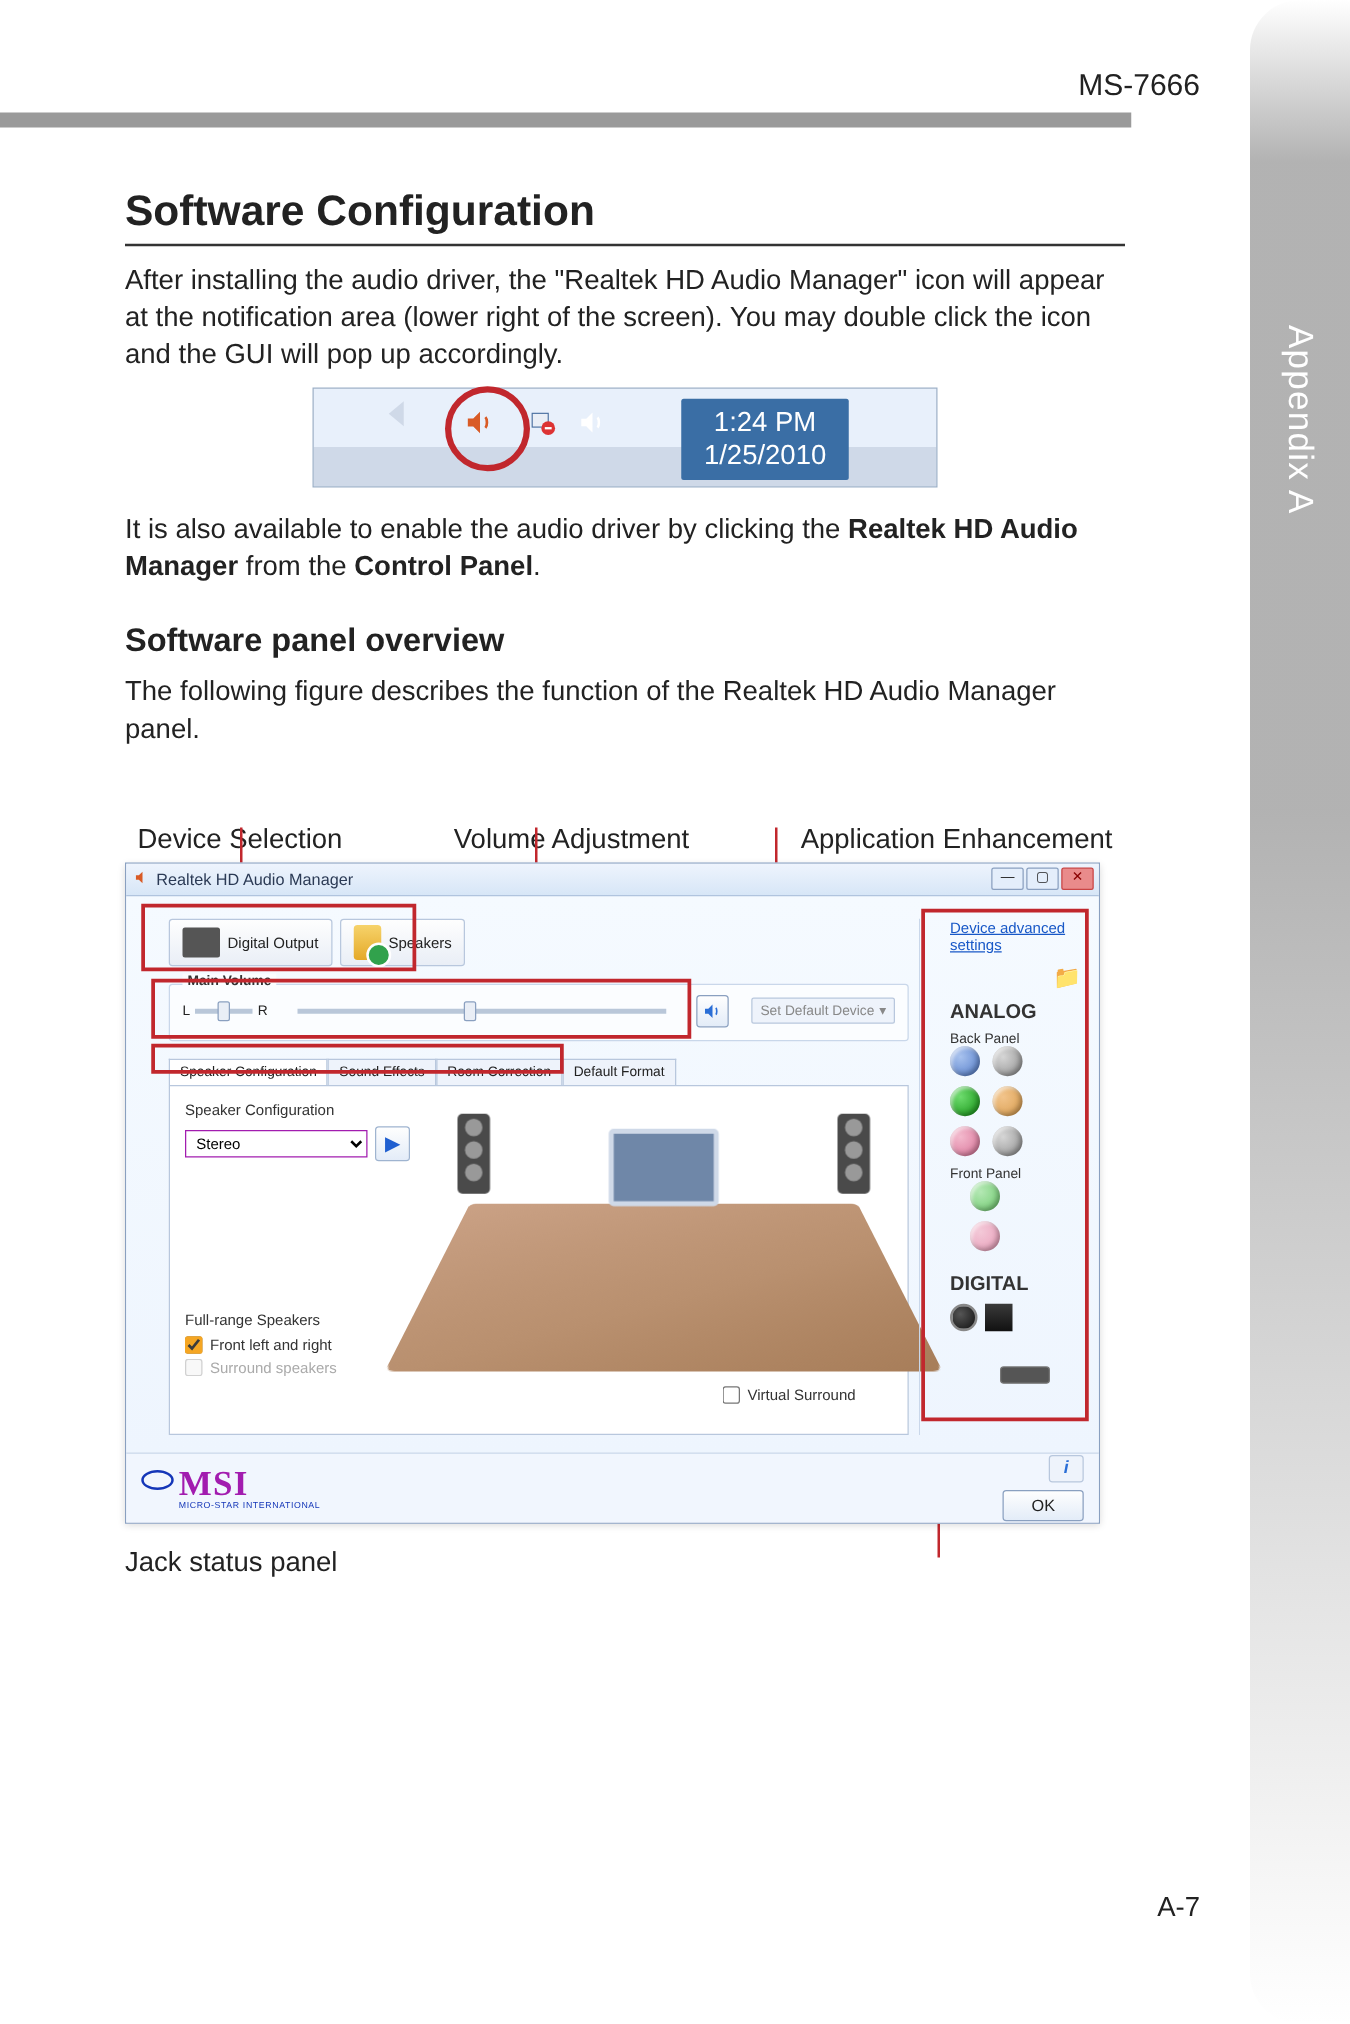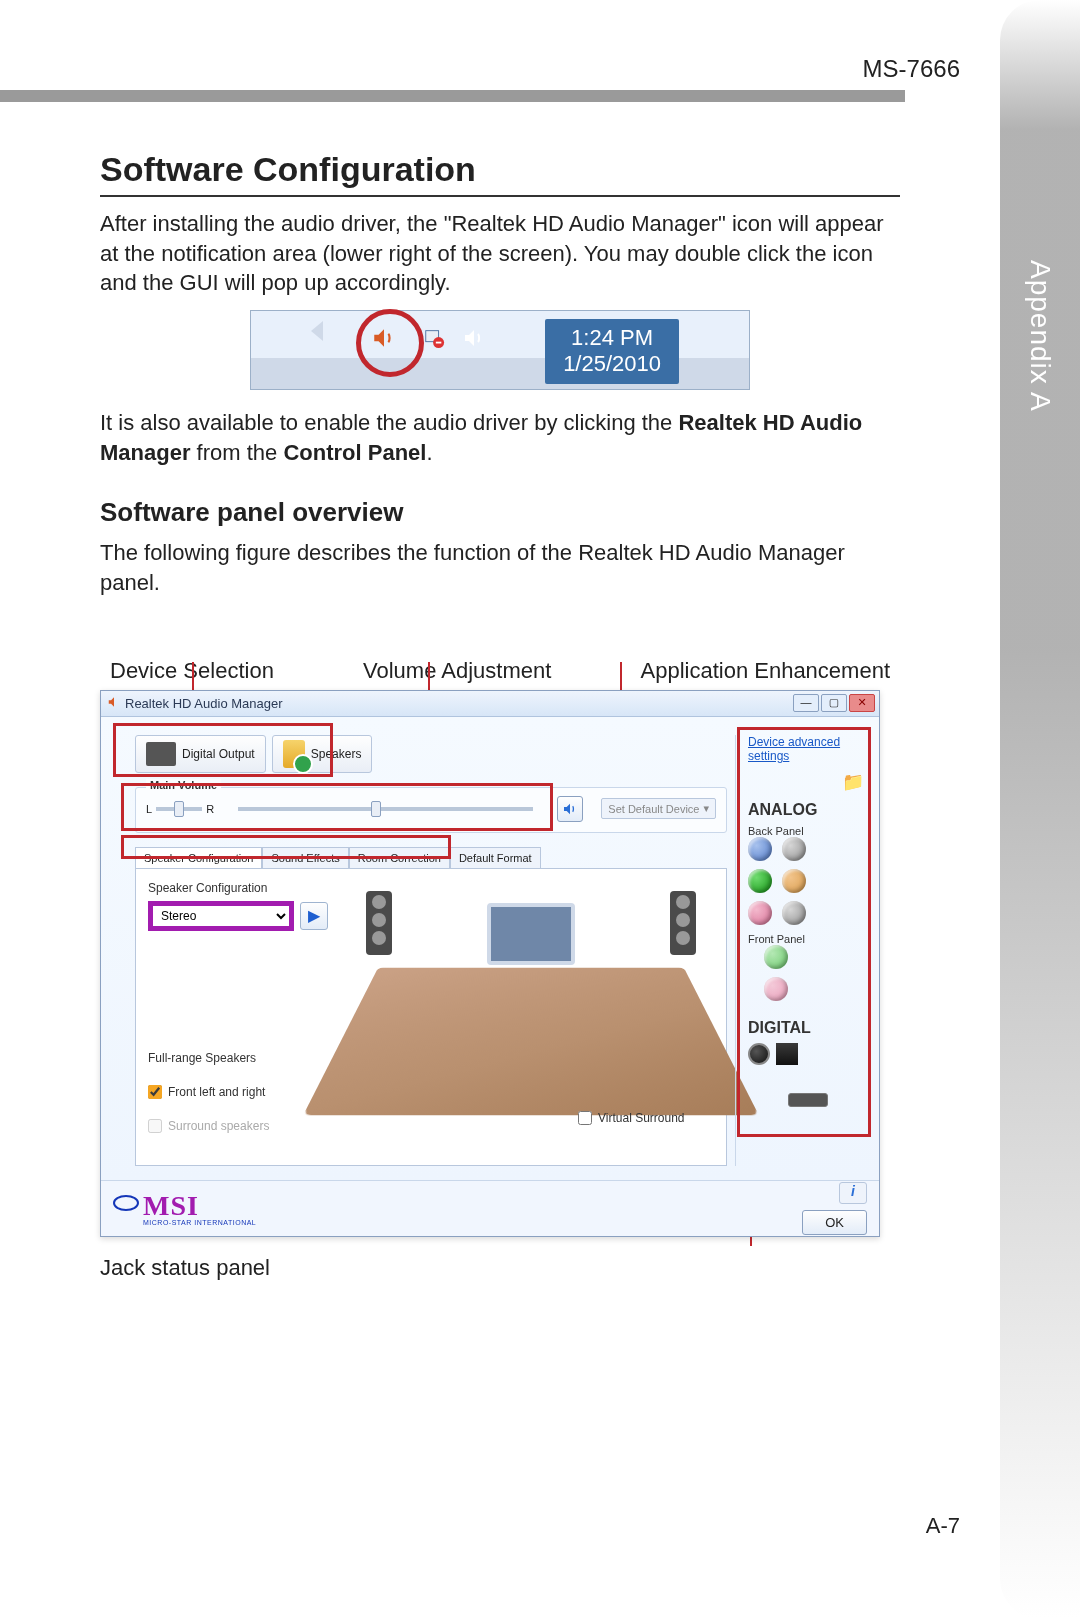--- a/index.html
+++ b/index.html
@@ -141,21 +141,21 @@
   .rt-wincontrols { position: absolute; right: 4px; top: 3px; display: flex; gap: 2px; }
   .rt-winbtn { width: 26px; height: 18px; border: 1px solid #8aa0c0; background: #e4eefb; font-size: 11px; text-align: center; line-height: 15px; border-radius: 2px; }
   .rt-winbtn.close { background: #e98b8b; border-color: #c94444; color: #800; }
   .rt-body {
     display: flex;
     padding: 18px 14px 14px 14px;
     gap: 8px;
     background: linear-gradient(#f5faff,#eef5fe);
   }
   .rt-main { flex: 1; padding-left: 20px; }
-  .rt-side { width: 130px; border-left: 1px solid #c9d7ea; padding-left: 12px; position: relative; }
+  .rt-side { width: 130px; border-left: 1px solid #c9d7ea; padding-left: 24px; position: relative; }
   .device-row { display: flex; gap: 6px; margin-bottom: 14px; }
   .dev-btn {
     display: flex; align-items: center; gap: 6px;
     background: linear-gradient(#fefefe,#e9eef6);
     border: 1px solid #b8c7dd;
     border-radius: 3px;
     padding: 4px 10px;
     height: 38px;
     font-size: 12px;
   }
@@ -178,30 +178,30 @@
   .sliderbar .thumb, .bigslider .thumb { position: absolute; top: -6px; width: 10px; height: 16px; background: #e9eef6; border: 1px solid #8aa0c0; border-radius: 2px; }
   .bigslider { flex:1; height: 4px; background: #b9c7d9; position: relative; margin: 0 6px; }
   .mutebtn { width: 26px; height: 26px; border: 1px solid #8aa0c0; background: linear-gradient(#fefefe,#e3ecf8); border-radius: 3px; display:flex;align-items:center;justify-content:center; color:#2a6ed6; font-size:15px;}
   .setdefbtn { border:1px solid #b8c7dd; background:#eef3fb; padding:3px 6px; font-size:11px; color:#888; display:flex; align-items:center; gap:4px; border-radius:2px;}
   .tab-row { display: flex; margin-top: 14px; }
   .tab { border:1px solid #b8c7dd; border-bottom:none; background:#eef3fb; font-size:11px; padding:4px 8px; }
   .tab.active { background: #fff; font-weight: normal; }
   .tab-panel { border:1px solid #b8c7dd; background:#fff; padding:12px; min-height: 280px; display:flex; gap: 20px;}
   .spk-conf-left { width: 180px; }
   .spk-conf-label { font-size: 12px; margin-bottom: 6px; color: #333;}
-  .spk-select { width: 148px; border:5px solid #a21caf; background:#fff; font-size:12px; padding:2px 4px; }
+  .spk-select { width: 148px; border:1px solid #a21caf; background:#fff; font-size:12px; padding:2px 4px; }
   .playbtn { width:28px; height:28px; border:1px solid #9fb4d0; background:linear-gradient(#fefefe,#e3ecf8); border-radius:3px; color:#1f5fd0; font-size:16px; display:inline-flex; align-items:center; justify-content:center; margin-left:6px;}
   .room-illus { flex:1; position: relative; }
   .floor { position:absolute; left:0; right:0; top:40px; bottom:20px; background: linear-gradient(160deg,#caa185 0%, #b9906f 60%, #a77d59 100%); transform: perspective(400px) rotateX(48deg); border-radius: 6px; }
   .monitor { position:absolute; left:50%; top:22px; transform:translateX(-50%); width:88px; height:62px; background:#6f87a8; border:4px solid #cfd9e8; border-radius:4px;}
   .spk { position:absolute; width:26px; height:64px; background:#4a4a4a; border-radius:4px;}
   .spk .cone{ width:14px; height:14px; border-radius:50%; background:#999; margin:4px auto;}
   .fr-box { margin-top: 24px; font-size: 12px; }
   .fr-box .fr-title { color:#333; margin-bottom: 6px; }
-  .chk { display:flex; align-items:flex-end; gap:6px; font-size:12px; color:#333; margin:20px 0;}
+  .chk { display:flex; align-items:flex-end; gap:6px; font-size:12px; color:#333; margin:4px 0;}
   .chk input { width:14px; height:14px; accent-color:#f5a623;}
   .chk.dis { color:#aaa; }
   .virt-sur { position:absolute; left:230px; bottom:8px; }
   
   .advlink { font-size:12px; color:#1858c7; text-decoration: underline; display:block; margin-bottom:8px; }
   .side-sec-title { font-size:16px; font-weight:bold; color:#333; margin: 8px 0 6px 0;}
   .jack-grid { display:grid; grid-template-columns: 26px 26px; gap:8px; margin-bottom:6px;}
   .jack { width:24px; height:24px; border-radius:50%; box-shadow: inset -2px -2px 4px rgba(0,0,0,0.3), inset 2px 2px 3px rgba(255,255,255,0.6);}
   .fp-col { display:flex; flex-direction:column; gap:8px; margin-left: 16px;}
   .digi { display:flex; gap:6px; align-items:center;}

